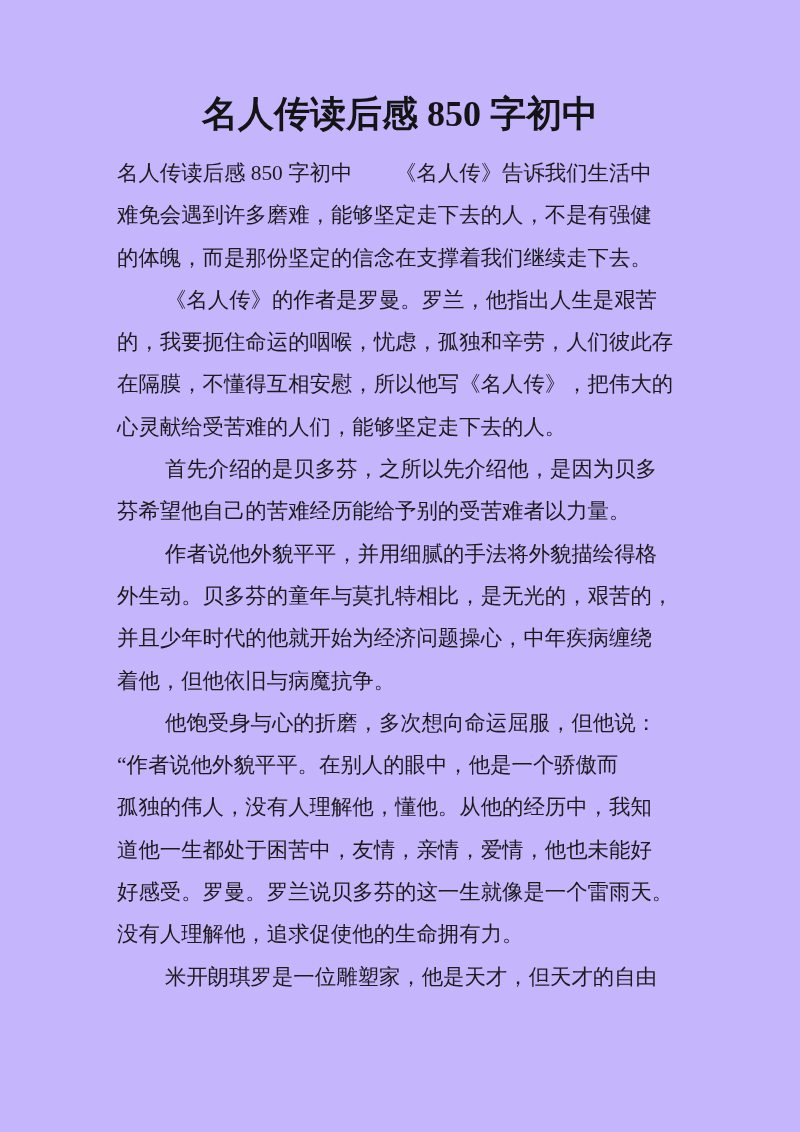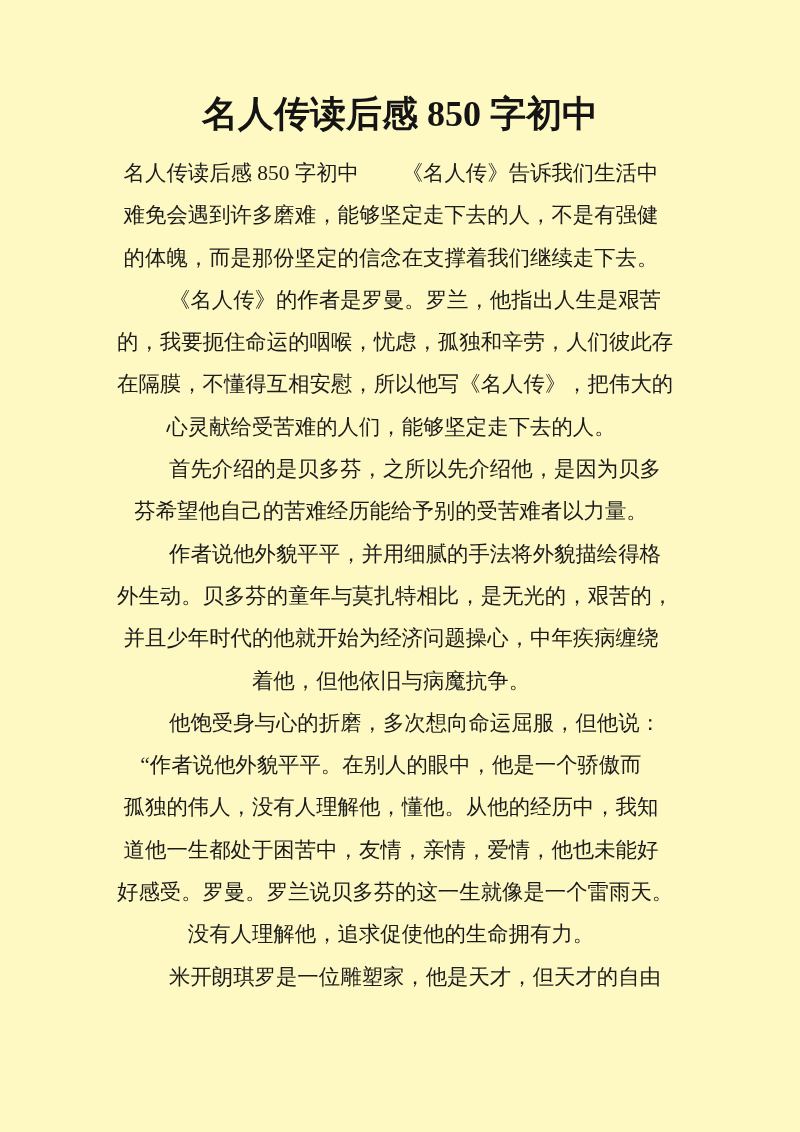--- a/index.html
+++ b/index.html
@@ -4,21 +4,21 @@
 <style>
   html, body {
     margin: 0;
     padding: 0;
     background: #ffffff;
   }
   .page {
     position: relative;
     width: 800px;
     height: 1132px;
-    background: #fef9c3;
+    background: #c4b5fd;
     overflow: hidden;
     font-family: "Liberation Serif", "DejaVu Serif", serif;
     color: #1b1b1b;
   }
   .doc-title {
     position: absolute;
     top: 90px;
     left: 0;
     width: 100%;
     margin: 0;
@@ -33,21 +33,20 @@
     left: 117px;
     top: 152px;
     width: 548px;
   }
   .line {
     font-size: 21.4px;
     line-height: 42.3px;
     height: 42.3px;
     white-space: nowrap;
     letter-spacing: 0;
-    text-align: center;
   }
   .para .line:first-child {
     text-indent: 48px;
   }
   .para.flush .line:first-child {
     text-indent: 0;
   }
 </style>
 </head>
 <body>

